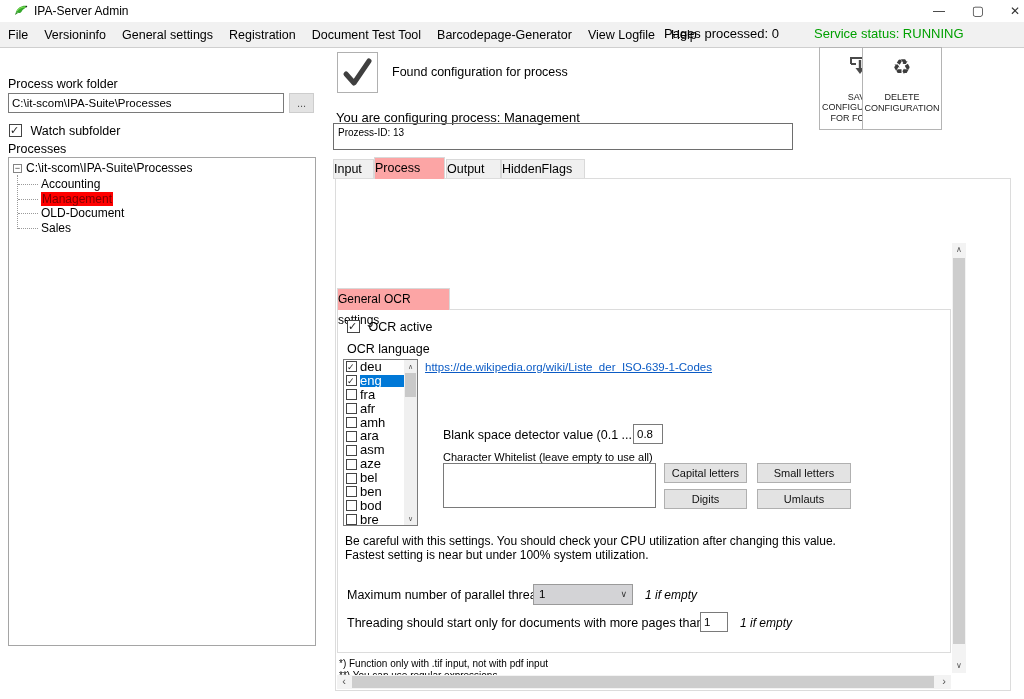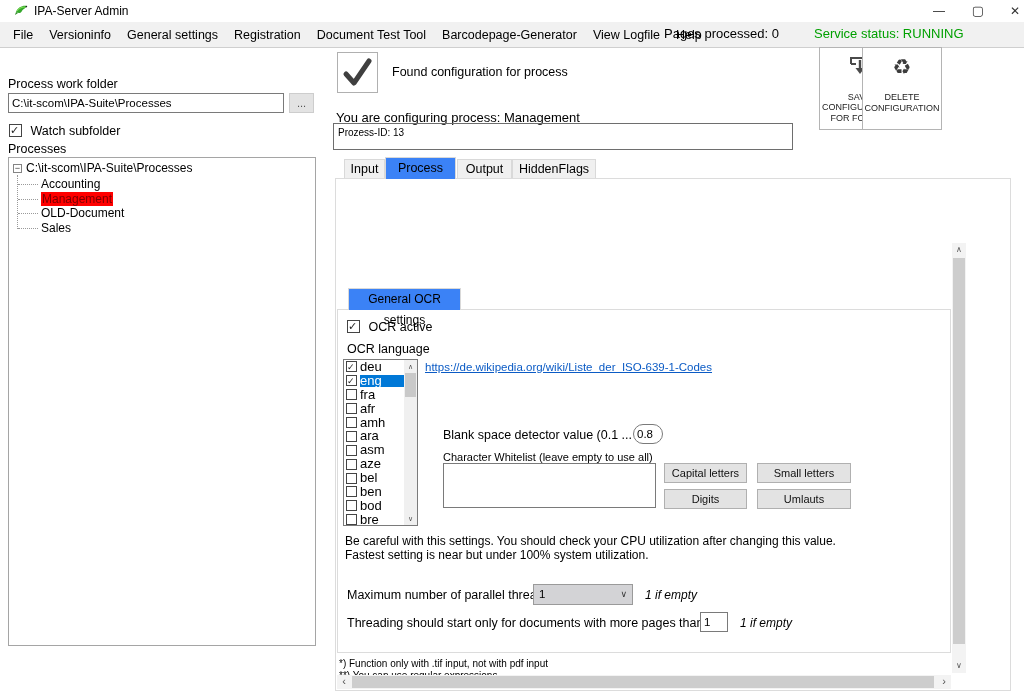--- a/index.html
+++ b/index.html
@@ -6,21 +6,21 @@
   html,body { width:1024px; height:699px; }
   body { font-family:"Liberation Sans","DejaVu Sans",sans-serif; font-size:12.5px; color:#000; background:#fff; position:relative; overflow:hidden; }
   .abs { position:absolute; }
 
   
   .titlebar { left:0; top:0; width:1024px; height:22px; background:#fff;margin-left:6px; }
   .title-text { left:28px; top:4px; font-size:12px; }
   .winbtn { top:0; height:22px; width:34px; text-align:center; line-height:22px; font-size:12px; color:#333; cursor:default; }
 
   
-  .menubar { left:0; top:22px; width:1024px; height:26px; background:#f1f1f1; border-bottom:1px solid #cfcfcf; display:flex; align-items:center; padding-left:5px; }
+  .menubar { left:0; top:22px; width:1024px; height:26px; background:#f1f1f1; border-bottom:1px solid #cfcfcf; display:flex; align-items:center; }
   .menu-item { padding:4px 8px; font-size:12.5px; }
   .pages-processed { left:664px; top:26px; font-size:13px; }
   .service-status { left:814px; top:26px; font-size:13px; color:#00A000; }
 
   
   .txt { font-size:12.5px; }
   .input { border:1px solid #7a7a7a; background:#fff; font-family:inherit; font-size:11.5px; padding:1px 3px; }
   .btn-gray { background:#e3e3e3; border:1px solid #b0b0b0; font-size:11px; text-align:center; line-height:17px; color:#111; }
   .checkbox { display:inline-block; width:13px; height:13px; border:1px solid #444; background:#fff; position:relative; vertical-align:-2px; }
   .checkbox.checked::after { content:"✓"; position:absolute; left:0; top:-1px; width:11px; font-size:11px; font-weight:bold; color:#222; }
@@ -34,22 +34,22 @@
   .tree-vline { position:absolute; left:8px; top:17px; height:54px; border-left:1px dotted #9a9a9a; }
   .tree-child { position:absolute; left:32px; font-size:12px; white-space:nowrap; }
   .tree-child::before { content:""; position:absolute; left:-23px; top:7px; width:20px; border-top:1px dotted #9a9a9a; }
   .tree-child.selected span { background:#ff0000; color:#7b0000; padding:0 1px; }
 
   
   .big-btn { border:1px solid #b4b4b4; background:#fff; display:flex; flex-direction:column; align-items:center; justify-content:space-between; padding:7px 2px 6px 2px; text-align:center; }
   .big-btn .lbl { font-size:9px; line-height:10.5px; color:#222; letter-spacing:0; }
 
   
-  .tab { position:absolute; background:#f0f0f0; border:1px solid #d9d9d9; text-align:center; font-size:12.5px; line-height:18px; height:20px; z-index:1;margin-left:11px; }
-  .tab.selected { background:#3b82f6; border-bottom:none; height:22px; line-height:21px; z-index:3; }
+  .tab { position:absolute; background:#f0f0f0; border:1px solid #d9d9d9; text-align:left; font-size:12.5px; line-height:18px; height:20px; z-index:1; }
+  .tab.selected { background:#fca5a5; border-bottom:none; height:22px; line-height:21px; z-index:3; }
   .tabpage { position:absolute; background:#fff; border:1px solid #dcdcdc; z-index:2; }
 
   
   .icon-btn { position:absolute; top:185px; width:63px; height:47px; border:1px solid #9f9f9f; background:#fff; overflow:hidden; }
   .red-underline { left:497px; top:235px; width:63px; height:6px; background:#e00000; }
 
   
   .ocr-heading { left:345px; top:251px; font-size:15px; font-weight:bold; text-decoration:underline; }
   .listbox { left:343px; top:359px; width:75px; height:167px; border:1px solid #7a7a7a; background:#fff; display:flex; }
   .lang-col { width:60px; }
@@ -307,21 +307,21 @@
   <div class="lb-scroll">
     <span class="arr" style="top:0;">∧</span>
     <span class="lb-thumb"></span>
     <span class="arr" style="bottom:0;">∨</span>
   </div>
 </div>
 
 <a class="abs link" style="left:425px;top:361px;z-index:4;">https://de.wikipedia.org/wiki/Liste_der_ISO-639-1-Codes</a>
 
 <span class="abs txt" style="left:443px;top:428px;z-index:4;">Blank space detector value (0.1 ... 1.5)</span>
-<input class="abs input" style="left: 633px; top: 424px; width: 30px; height: 20px; z-index: 4; border-radius: 10px;" value="0.8">
+<input class="abs input" style="left: 633px; top: 424px; width: 30px; height: 20px; z-index: 4;" value="0.8">
 
 <span class="abs" style="left:443px;top:451px;font-size:11px;z-index:4;">Character Whitelist (leave empty to use all)</span>
 <textarea class="abs input" style="left: 443px; top: 463px; width: 213px; height: 45px; resize: none; z-index: 4;"></textarea>
 
 <button class="abs btn-gray" style="left:664px;top:463px;width:83px;height:20px;z-index:4;">Capital letters</button>
 <button class="abs btn-gray" style="left:757px;top:463px;width:94px;height:20px;z-index:4;">Small letters</button>
 <button class="abs btn-gray" style="left:664px;top:489px;width:83px;height:20px;z-index:4;">Digits</button>
 <button class="abs btn-gray" style="left:757px;top:489px;width:94px;height:20px;z-index:4;">Umlauts</button>
 
 <div class="abs" style="left:345px;top:535px;font-size:12px;line-height:13.5px;z-index:4;">

